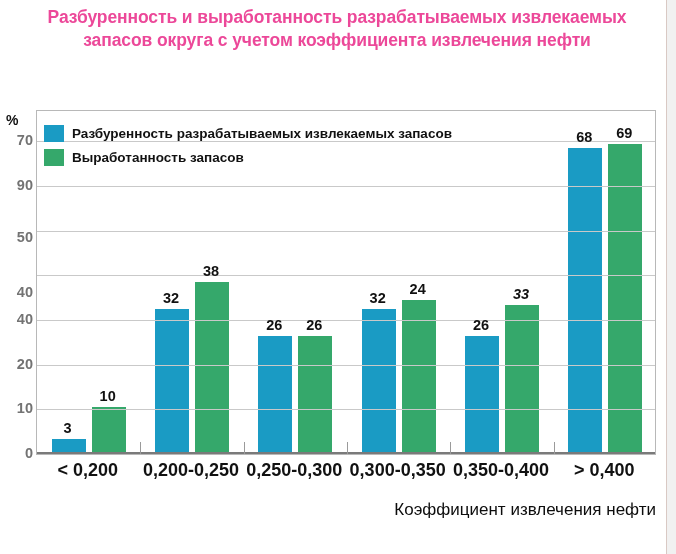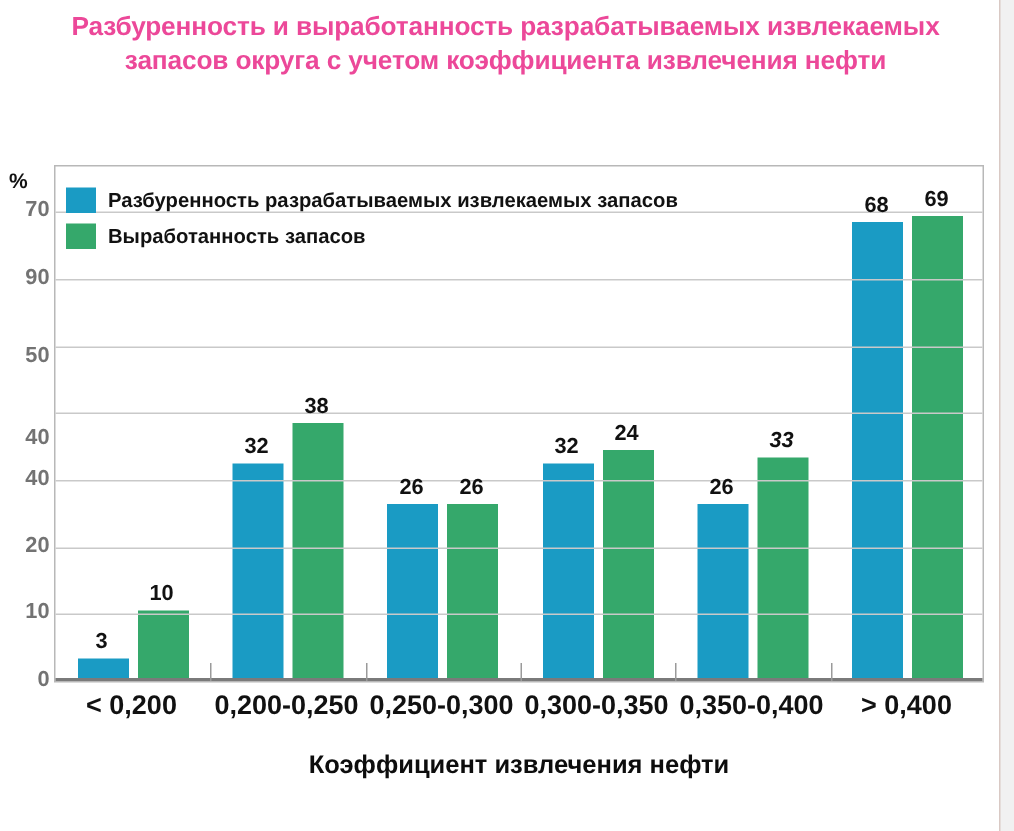--- a/index.html
+++ b/index.html
@@ -179,23 +179,23 @@
     color: #111;
     text-align: center;
     transform: translateX(-50%);
     white-space: nowrap;
   }
   .x-axis-title {
     position: absolute;
     left: 36px;
     top: 500px;
     width: 620px;
-    text-align: center;
+    text-align: right;
     font-size: 17px;
-    font-weight: bold;
+    font-weight: normal;
     color: #0d0d0d;
   }
 </style>
 </head>
 <body>
 
 <div id="page">
 
   <div class="right-band"></div>
 

